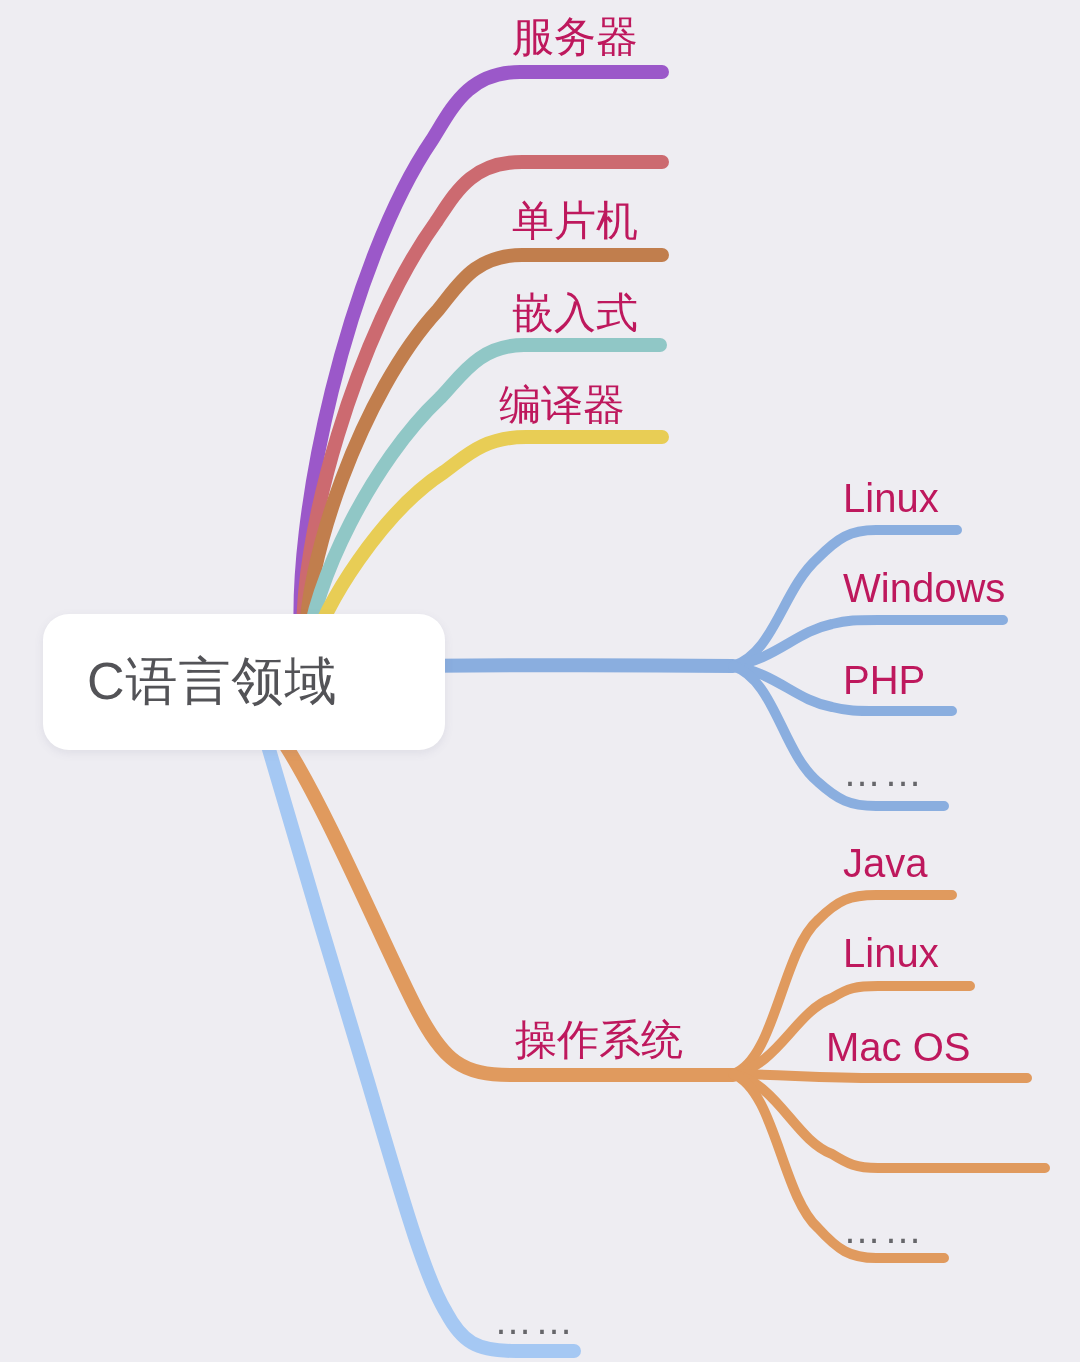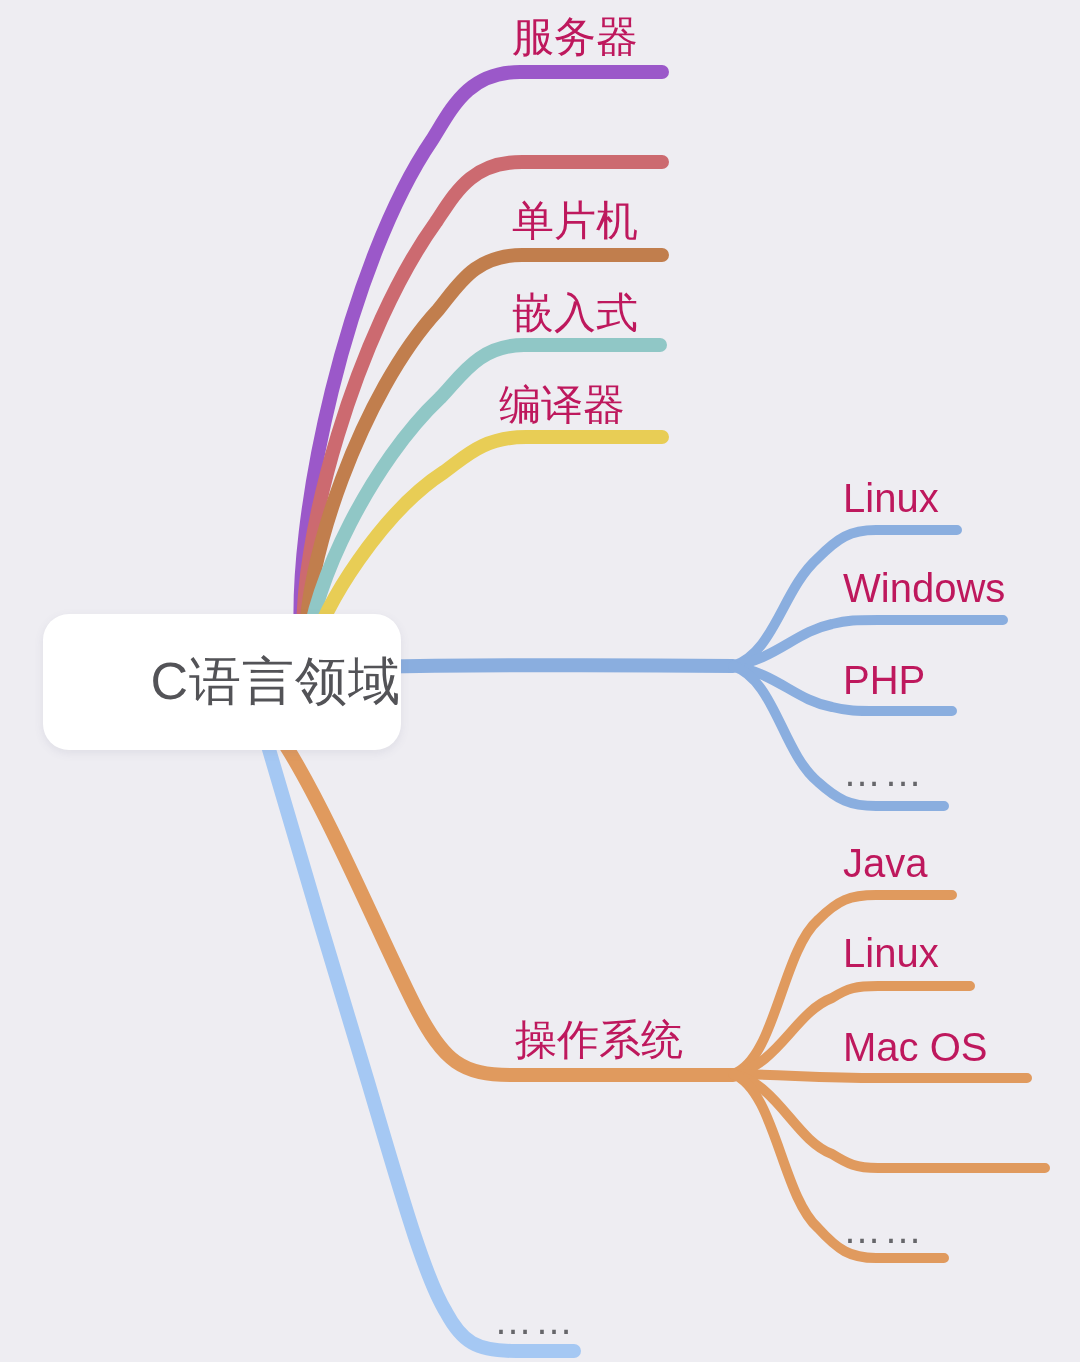--- a/index.html
+++ b/index.html
@@ -4,22 +4,22 @@
 <style>
   html,body{margin:0;padding:0;background:#EEEDF2;}
   .canvas{position:relative;width:1080px;height:1362px;background:#EEEDF2;overflow:hidden;
           font-family:"Liberation Sans","DejaVu Sans",sans-serif;}
   .lines{position:absolute;left:0;top:0;}
   .label{position:absolute;white-space:nowrap;color:#be185d;line-height:1.15;cursor:default;}
   .lv1{font-size:42px;}
   .child{font-size:40px;}
   .dots{font-size:38px;color:#66666A;letter-spacing:3px;}
   .root-box{position:absolute;left:43px;top:614px;width:358px;height:136px;background:#FFFFFF;
-            border-radius:26px;display:flex;align-items:center;justify-content:flex-end;
-            box-shadow:0 3px 10px rgba(90,90,130,0.10);}
+            border-radius:26px;display:flex;align-items:center;justify-content:flex-start;
+            box-shadow:0 3px 10px rgba(90,90,130,0.10);padding-left:44px;}
   .root-box span{font-size:52px;color:#535357;letter-spacing:1px;}
 </style>
 </head>
 <body>
 
 <div class="canvas">
 
   <svg class="lines" width="1080" height="1362" viewBox="0 0 1080 1362">
 
     <path d="M 302 650 C 290 520 350 260 432 140 C 452 108 468 72 520 72 L 662 72" fill="none" stroke-width="14" stroke-linecap="round" stroke="#9B58C9"></path>
@@ -54,18 +54,18 @@
   <div class="label lv1" style="left:499px;top:381px">编译器</div>
   <div class="label lv1" style="left:515px;top:1016px">操作系统</div>
 
   <div class="label child" style="left:843px;top:475px">Linux</div>
   <div class="label child" style="left:843px;top:565px">Windows</div>
   <div class="label child" style="left:843px;top:657px">PHP</div>
   <div class="label child dots" style="left:843px;top:752px">……</div>
 
   <div class="label child" style="left:843px;top:840px">Java</div>
   <div class="label child" style="left:843px;top:930px">Linux</div>
-  <div class="label child" style="left:843px;top:1024px">Mac OS</div>
+  <div class="label child" style="left:826px;top:1024px">Mac OS</div>
   <div class="label child dots" style="left:843px;top:1209px">……</div>
 
   <div class="label child dots" style="left:494px;top:1300px">……</div>
 
 </div>
 
 </body></html>

